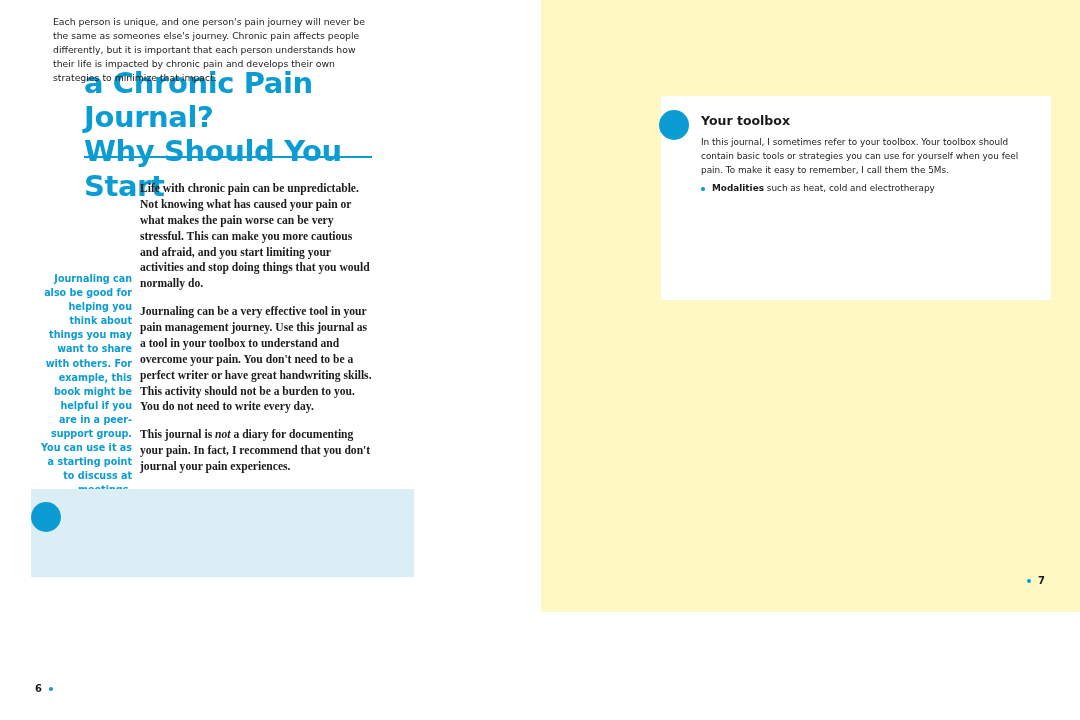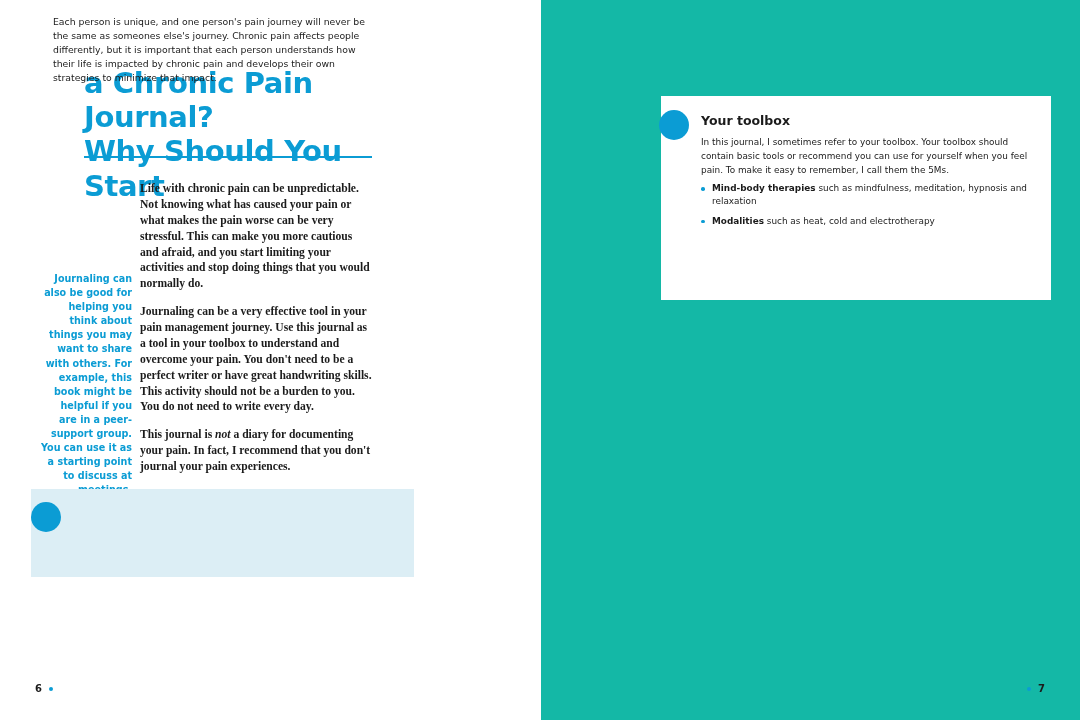--- a/index.html
+++ b/index.html
@@ -21,22 +21,22 @@
   }
   .page-left {
     position: relative;
     width: 541px;
     height: 720px;
     background: #ffffff;
   }
   .page-right {
     position: relative;
     width: 539px;
-    height: 720px;
-    background: #14b8a6;
+    height: 612px;
+    background: #fef9c3;
   }
 
   
   .title-block {
     position: absolute;
     left: 84px;
     top: 66px;
     width: 330px;
   }
   .page-title {
@@ -264,27 +264,23 @@
 
   <div class="page-right">
 
     <div class="toolbox-card"></div>
 
     <div class="toolbox-badge">
       <span class="tri"></span>
     </div>
 
     <div class="toolbox-heading">Your toolbox</div>
-    <div class="toolbox-intro">In this journal, I sometimes refer to your toolbox. Your toolbox should contain basic tools or recommend you can use for yourself when you feel pain. To make it easy to remember, I call them the 5Ms.</div>
+    <div class="toolbox-intro">In this journal, I sometimes refer to your toolbox. Your toolbox should contain basic tools or strategies you can use for yourself when you feel pain. To make it easy to remember, I call them the 5Ms.</div>
 
     <ul class="toolbox-list">
-      <li>
-        <span class="bullet"></span>
-        <b>Mind-body therapies</b><span> such as mindfulness, meditation, hypnosis and relaxation</span>
-      </li>
       <li>
         <span class="bullet"></span>
         <b>Modalities</b><span> such as heat, cold and electrotherapy</span>
       </li>
     </ul>
 
     <div class="folio-right">
       <span class="folio-dot"></span><span>7</span>
     </div>
   </div>

